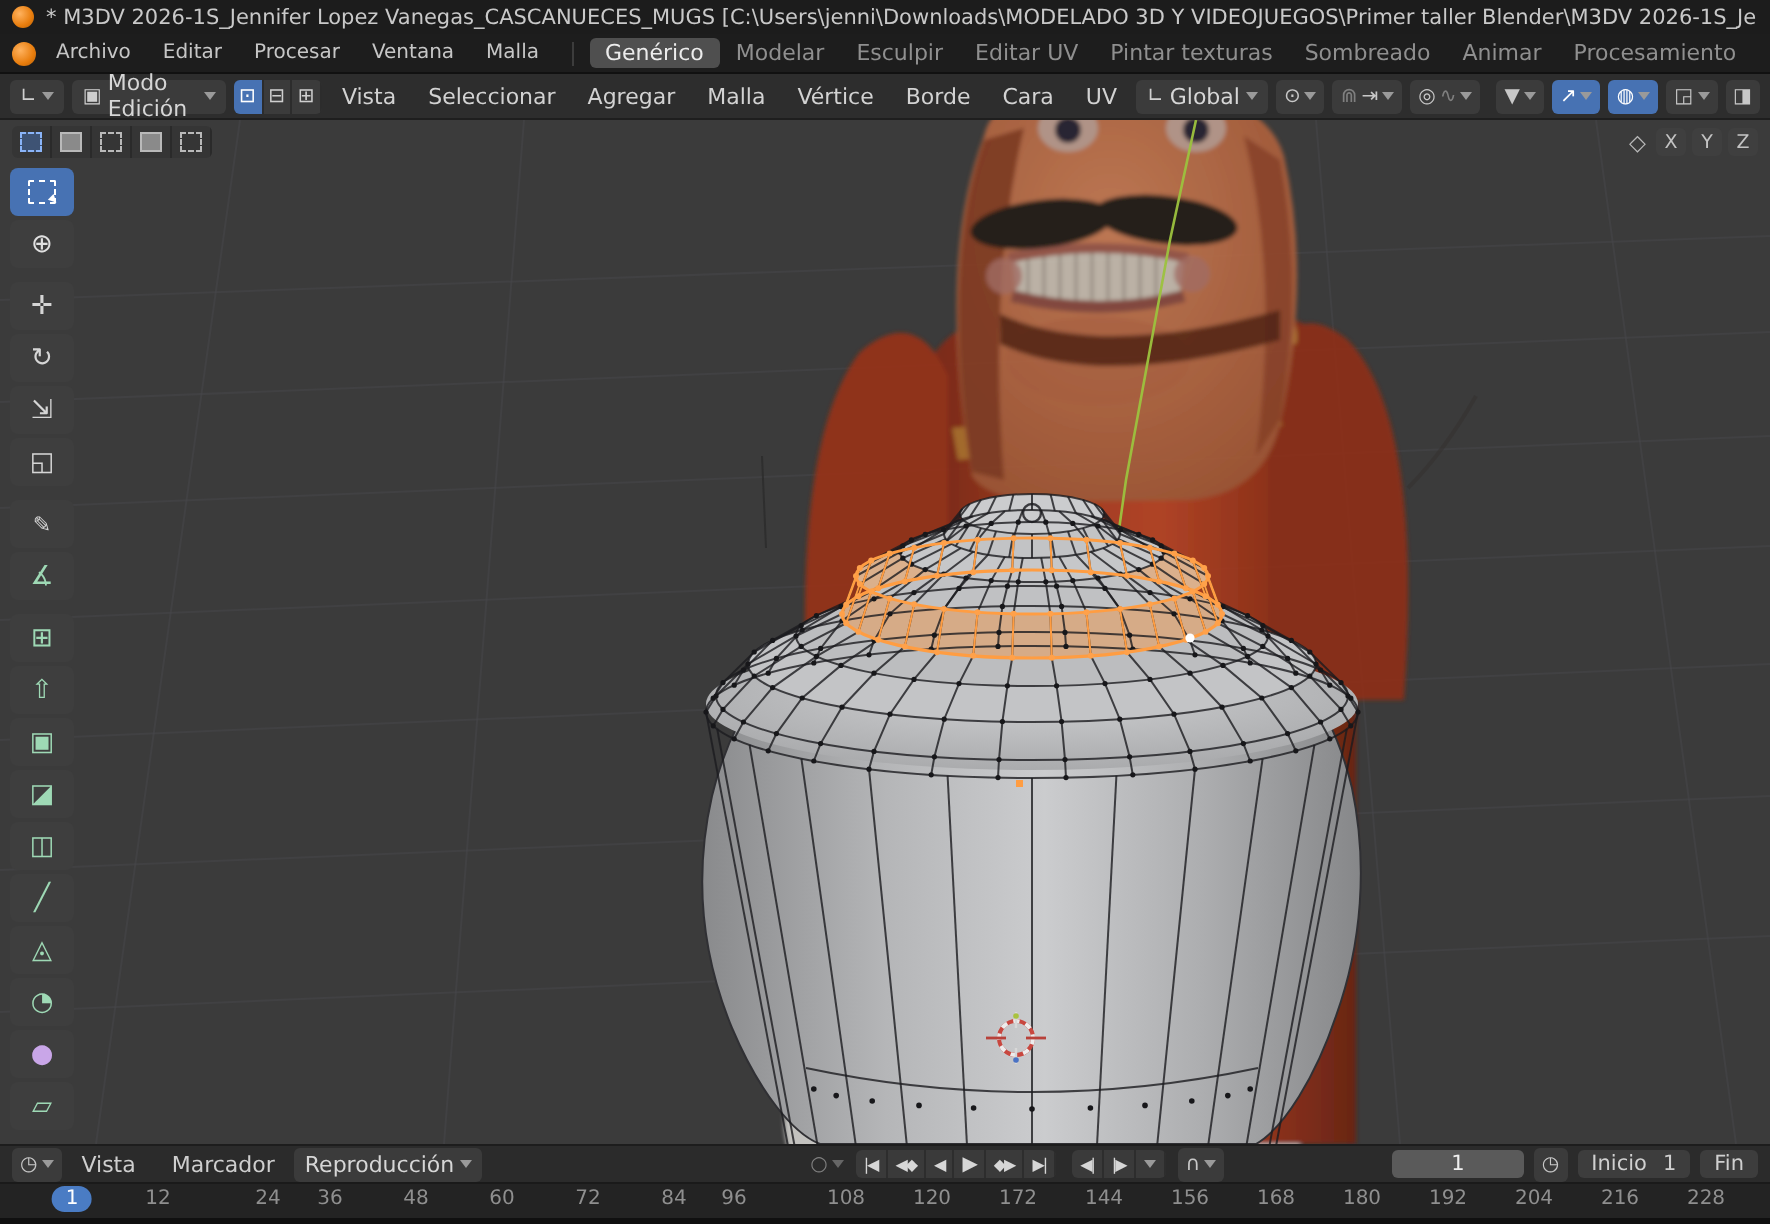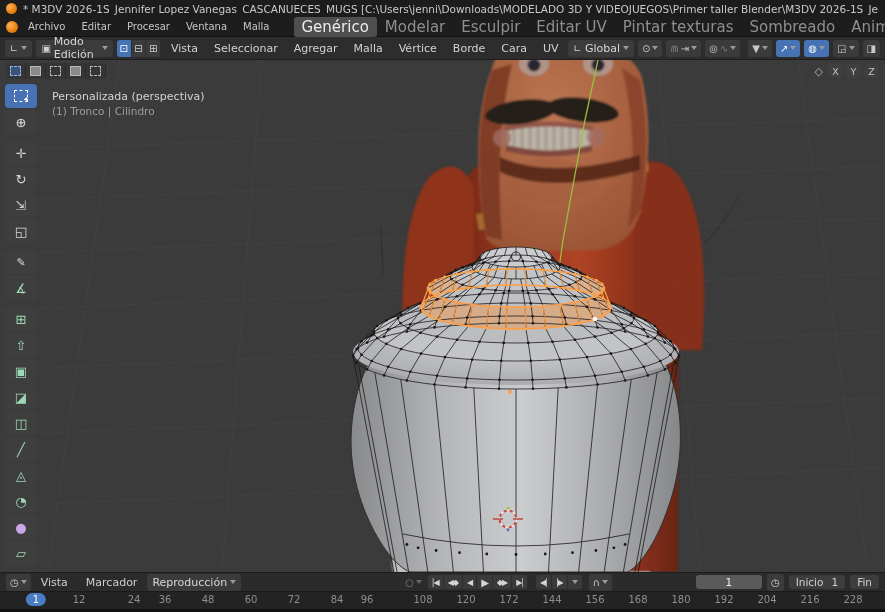--- a/index.html
+++ b/index.html
@@ -3,21 +3,21 @@
 <meta charset="utf-8">
 <style>
   html,body{margin:0;padding:0;background:#0e0e0e;width:885px;height:612px;overflow:hidden;
     font-family:"DejaVu Sans","Liberation Sans",sans-serif;-webkit-font-smoothing:antialiased;}
   .titlebar{height:17px;background:#1c1c1c;display:flex;align-items:center;padding:0 6px;gap:6px;}
   .blogo{width:11px;height:11px;border-radius:50%;background:radial-gradient(circle at 35% 35%,#ffb25e,#e87d0d 60%,#b35f08);display:inline-block;flex:0 0 auto;}
   .wtitle{color:#c9c9c9;font-size:10.5px;white-space:nowrap;overflow:hidden;}
   .menubar{height:19px;background:#1d1d1d;display:flex;align-items:center;padding:0 6px;border-bottom:1px solid #111;}
   .menu{color:#c6c6c6;font-size:10px;padding:0 8px;cursor:default;}
   .vsep{width:1px;height:12px;background:#3c3c3c;margin:0 8px;}
-  .tab{color:#8f8f8f;font-size:15px;padding:1px 8px;border-radius:3px;white-space:nowrap;}
+  .tab{color:#8f8f8f;font-size:11px;padding:1px 8px;border-radius:3px;white-space:nowrap;}
   .tab.active{background:#4f4f4f;color:#ececec;}
   .vheader{height:22px;background:#2d2d2d;display:flex;align-items:center;padding:0 5px;gap:4px;border-bottom:1px solid #1e1e1e;}
   .hbtn{display:inline-flex;align-items:center;gap:3px;background:#3b3b3b;border-radius:3px;height:17px;padding:0 5px;color:#d6d6d6;font-size:11px;}
   .hbtn .ic{font-size:10px;color:#cfcfcf;}
   .cv{width:0;height:0;border-left:3px solid transparent;border-right:3px solid transparent;border-top:4px solid #9a9a9a;display:inline-block;}
   .selgrp{display:inline-flex;border-radius:3px;overflow:hidden;}
   .selgrp .sb{width:20px;height:17px;display:flex;align-items:center;justify-content:center;background:#3b3b3b;color:#cfcfcf;font-size:10px;border-right:1px solid #2c2c2c;}
   .selgrp .sb.on{background:#4772b3;color:#fff;}
   .vmenu{color:#d2d2d2;font-size:11px;padding:0 6px;}
   .spacer{flex:1;}
@@ -612,24 +612,20 @@
     <div class="tool"></div>
     <div class="tool"></div>
     <div class="tool"></div>
     <div class="tool"></div>
     <div class="tool"></div>
     <div class="tool"></div>
     <div class="tool"></div>
     <div class="tool"></div>
   </div>
 
-  <div class="vplabel">
-    <div class="l1">Personalizada (perspectiva)</div>
-    <div class="l2">(1) Tronco | Cilindro</div>
-  </div>
 
   <div class="gizmo">
     <span class="gi">◇</span>
     <span class="ax">X</span>
     <span class="ax">Y</span>
     <span class="ax">Z</span>
   </div>
 </div>
 
 <div class="tlheader">

